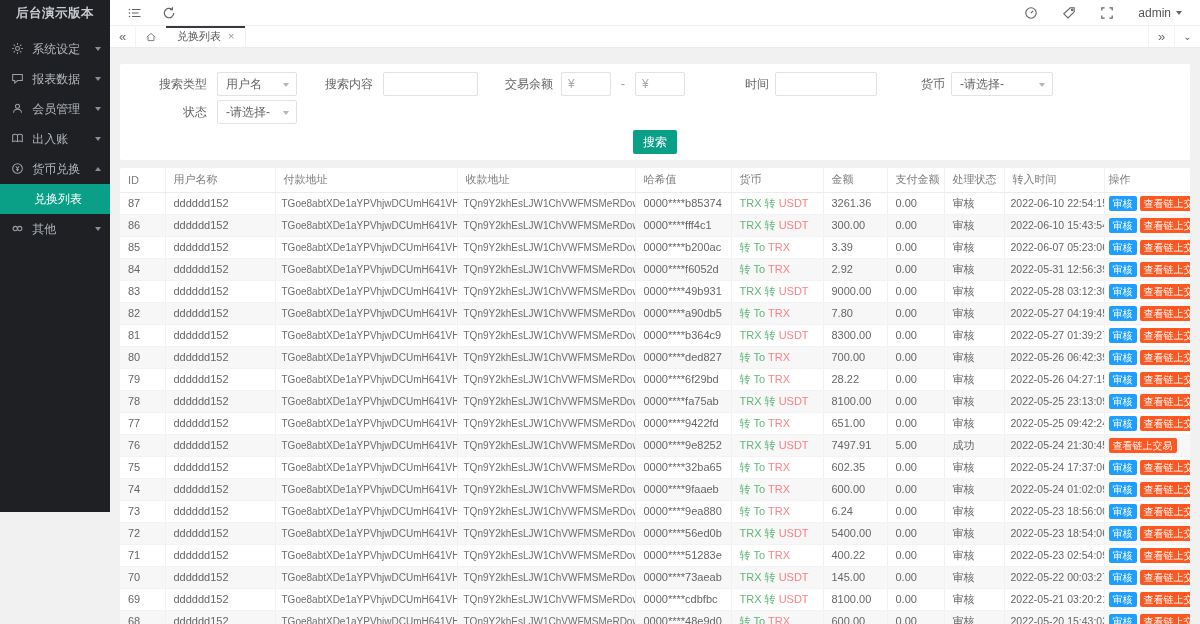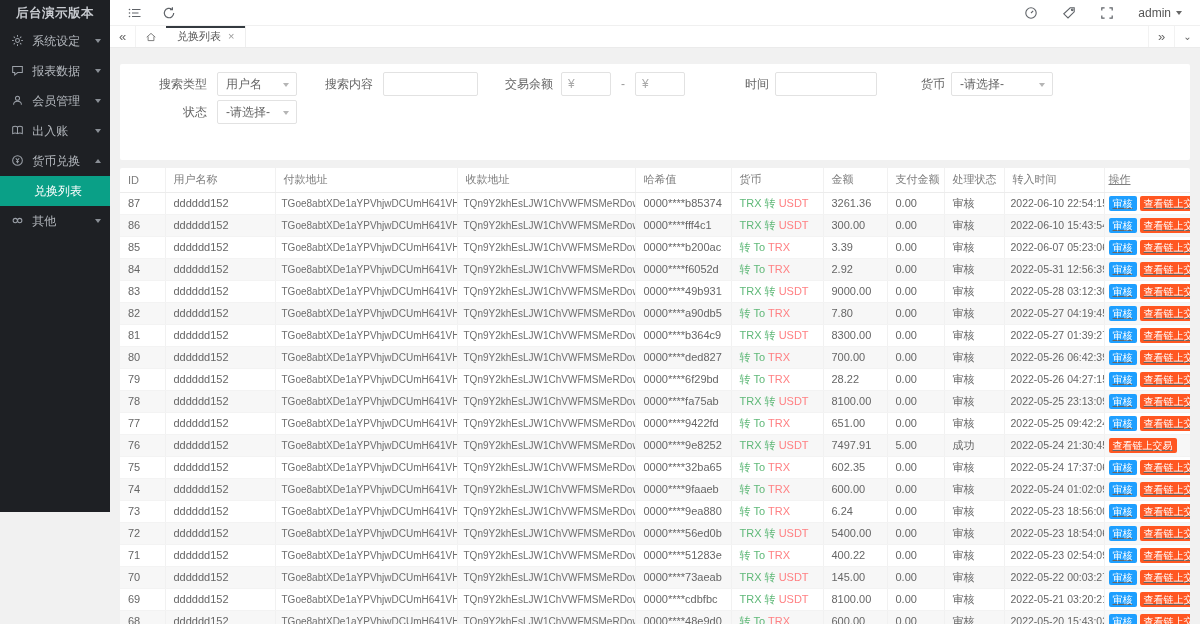--- a/index.html
+++ b/index.html
@@ -4,21 +4,21 @@
 <style>
   * { margin:0; padding:0; box-sizing:border-box; }
   html,body { width:1200px; height:624px; overflow:hidden; background:#f1f1f1;
               font-family:"Liberation Sans","DejaVu Sans",sans-serif; }
 
   
   .sidebar { position:fixed; left:0; top:0; width:110px; height:512px;
              background:#1e2024; z-index:10; }
   .sidebar-title { height:26px; line-height:26px; text-align:center; color:#c8cbd0;
                    font-size:12.5px; font-weight:bold; letter-spacing:.5px; }
-  .menu { }
+  .menu { margin-top:8px; }
   .menu-item { position:relative; height:30px; line-height:30px; padding-left:11px;
                color:#b3b7bd; font-size:12px; cursor:pointer; white-space:nowrap; }
   .menu-item .mi-icon { display:inline-block; width:13px; height:13px; vertical-align:-2px;
                         margin-right:5px; color:#9ba0a8; }
   .menu-item svg { display:block; width:13px; height:13px; }
   .caret { position:absolute; right:9px; top:13px; width:0; height:0;
            border-left:3.5px solid transparent; border-right:3.5px solid transparent;
            border-top:4px solid #8a8f96; }
   .caret.up { border-top:none; border-bottom:4px solid #8a8f96; }
   .submenu-item { height:30px; line-height:30px; padding-left:34px; font-size:12px;
@@ -76,21 +76,21 @@
 
   
   .table-panel { background:#fff; border-radius:2px; margin-top:8px; height:466px; overflow:hidden; }
   table { width:100%; border-collapse:collapse; table-layout:fixed; }
   th { height:24px; font-weight:normal; font-size:11px; color:#7d7d7d; text-align:left;
        padding:0 8px; border-bottom:1px solid #ececec; border-right:1px solid #f1f1f1;
        white-space:nowrap; overflow:hidden; }
   td { height:22px; font-size:11px; color:#666; padding:0 8px;
        border-bottom:1px solid #f3f3f3; border-right:1px solid #f1f1f1;
        white-space:nowrap; overflow:hidden; }
-  th:last-child, td:last-child { border-right:none;text-decoration:underline; }
+  th:last-child, td:last-child { border-right:none; }
   tbody tr:nth-child(even) { background:#f7f7f7; }
   .addr-cell { font-size:10px; color:#6e6e6e; padding:0 6px; }
   .time-cell { font-size:10.5px; padding:0 6px; }
   .op-th, .op-cell { border-left:1px solid #e8e8e8; padding:0 4px; }
   .cur-from { color:#5fb878; }
   .cur-to { color:#ff8083; }
   .op-wrap { display:flex; align-items:center; gap:3px; }
   .mini-btn { display:inline-block; font-size:10px; color:#fff; line-height:15px;
               padding:0 4px; border-radius:2px; cursor:pointer; white-space:nowrap; }
   .mini-btn.blue { background:#1e9fff; }
@@ -245,20 +245,23 @@
           <span>-请选择-</span>
           <span class="sel-caret"></span>
         </span>
       </div>
       <div class="s-row">
         <span class="s-label w60">状态</span>
         <span class="s-select" style="width:80px;">
           <span>-请选择-</span>
           <span class="sel-caret"></span>
         </span>
+      </div>
+      <div class="btn-row">
+        <button class="search-button">搜索</button>
       </div>
     </div>
 
     <div class="table-panel">
       <table>
         <colgroup>
           <col style="width:45px">
             <col style="width:110px">
             <col style="width:182px">
           <col style="width:178px">

